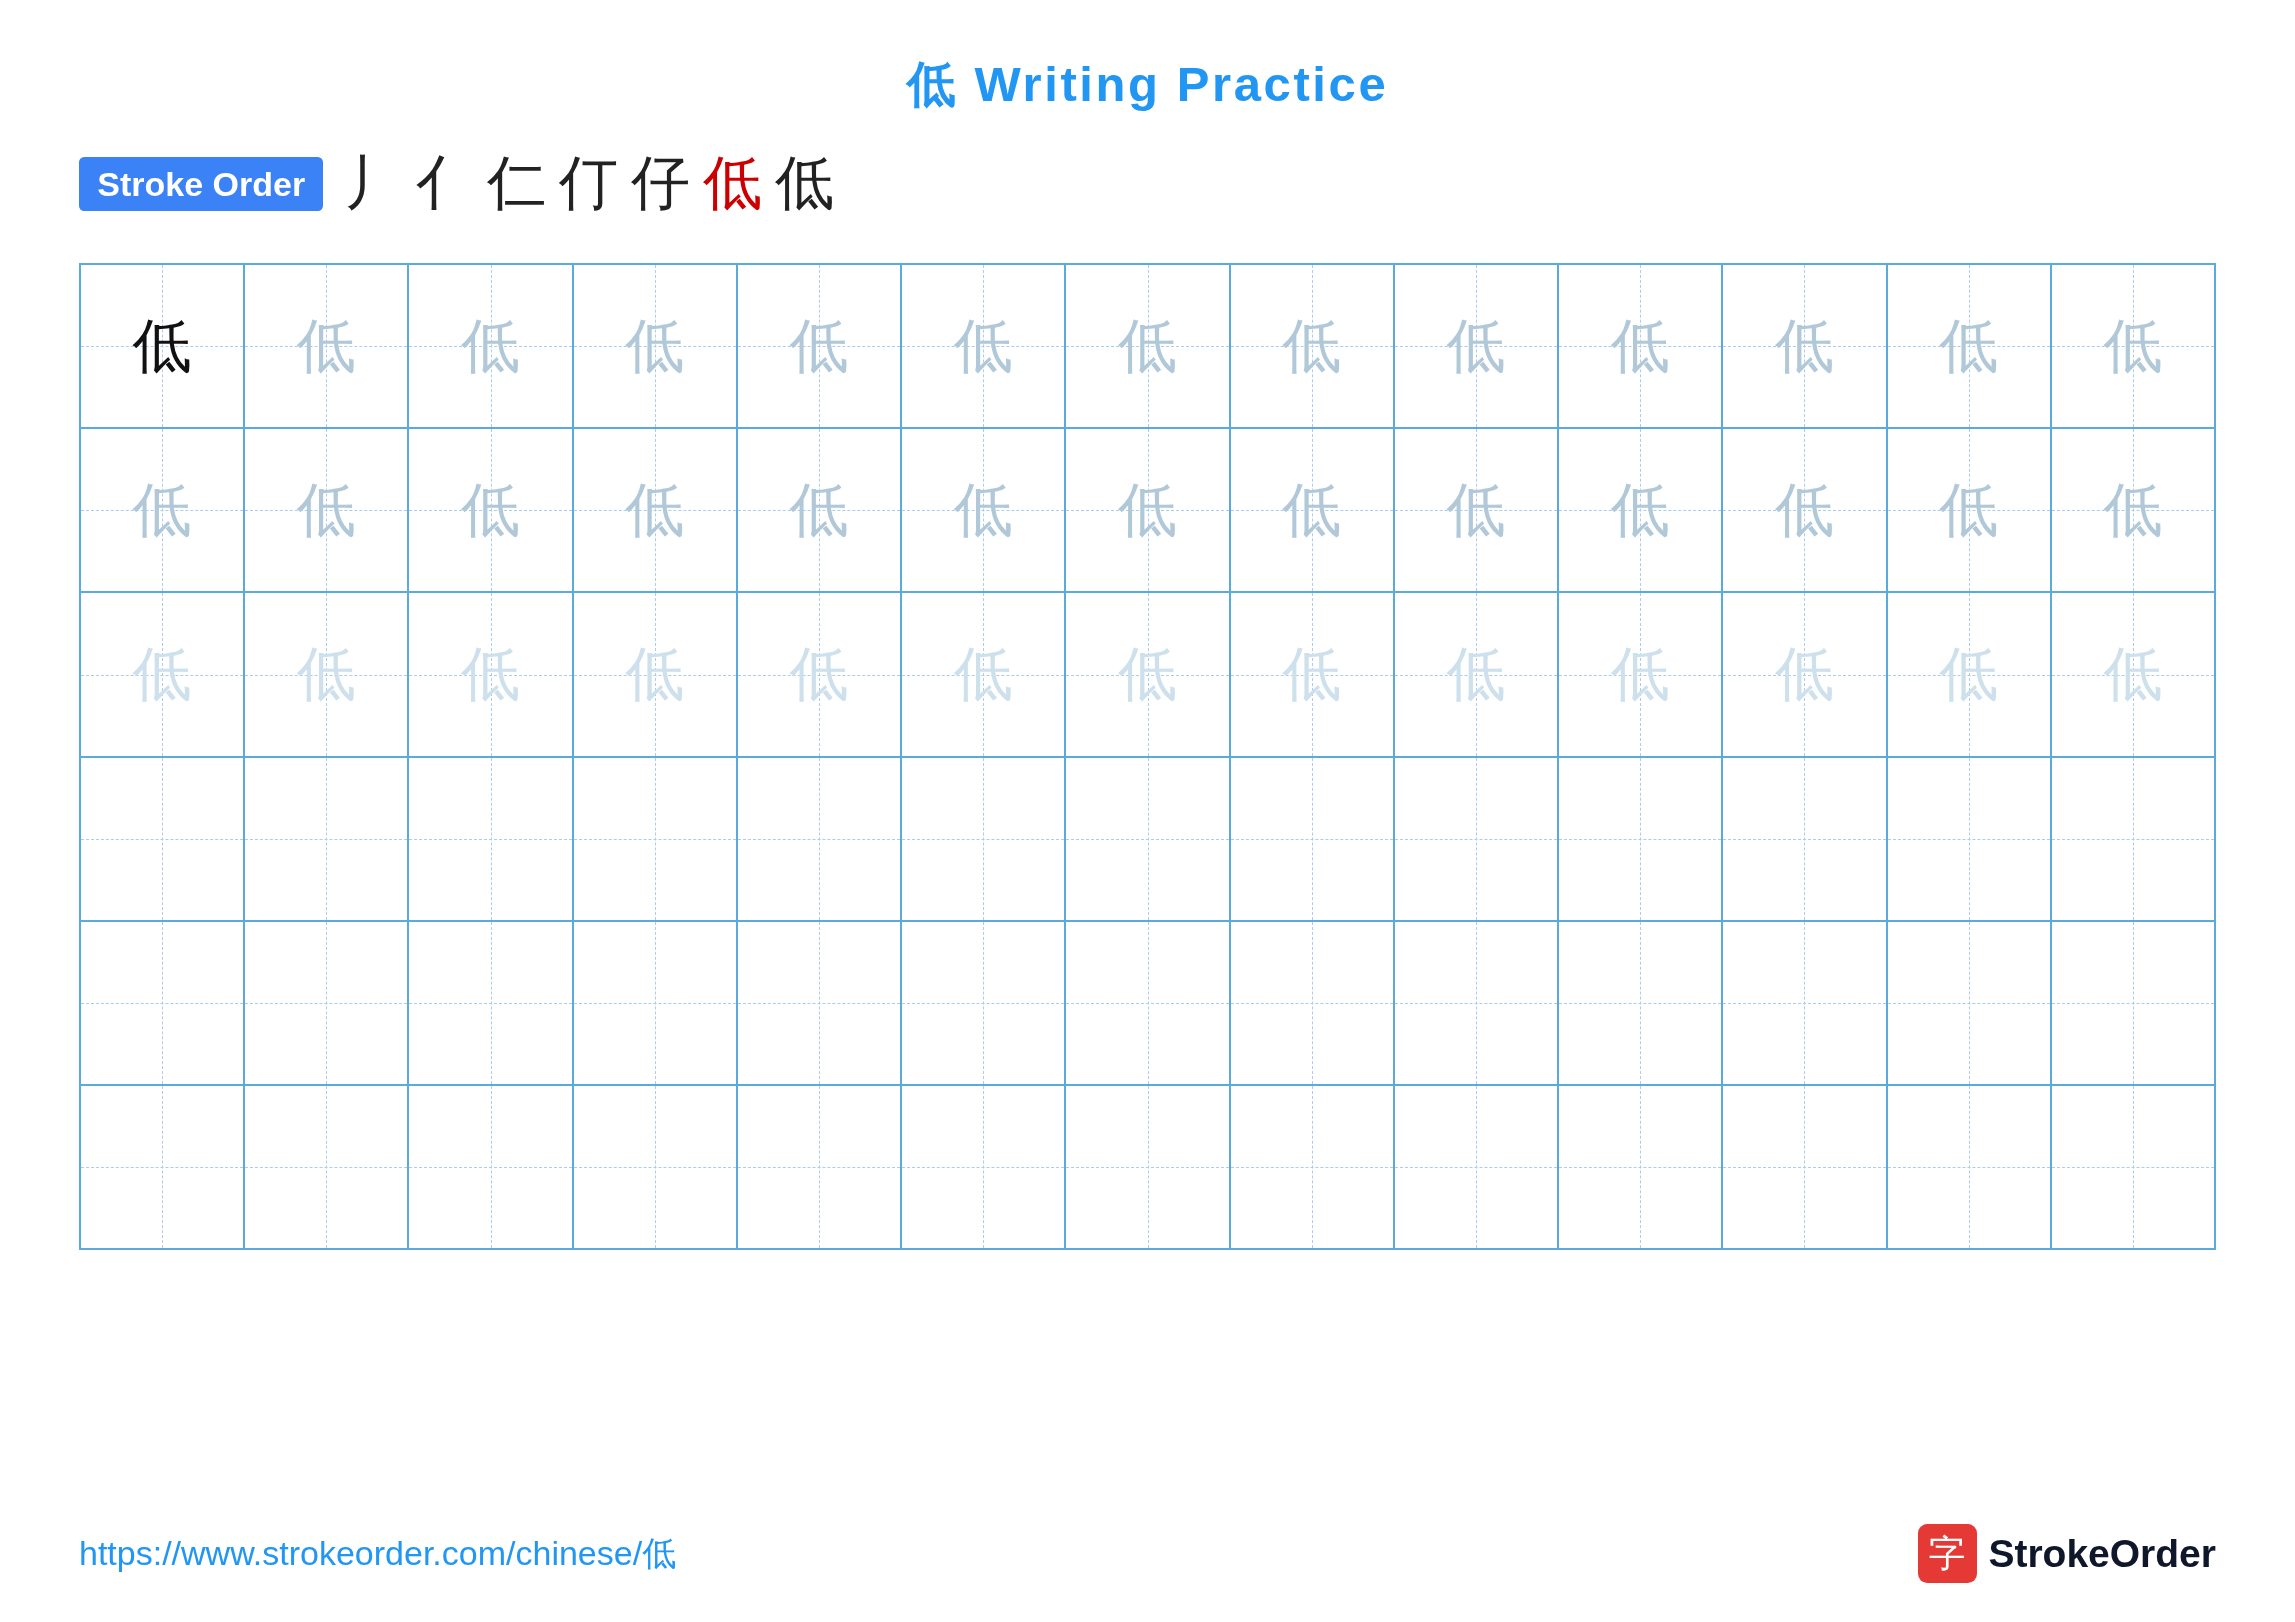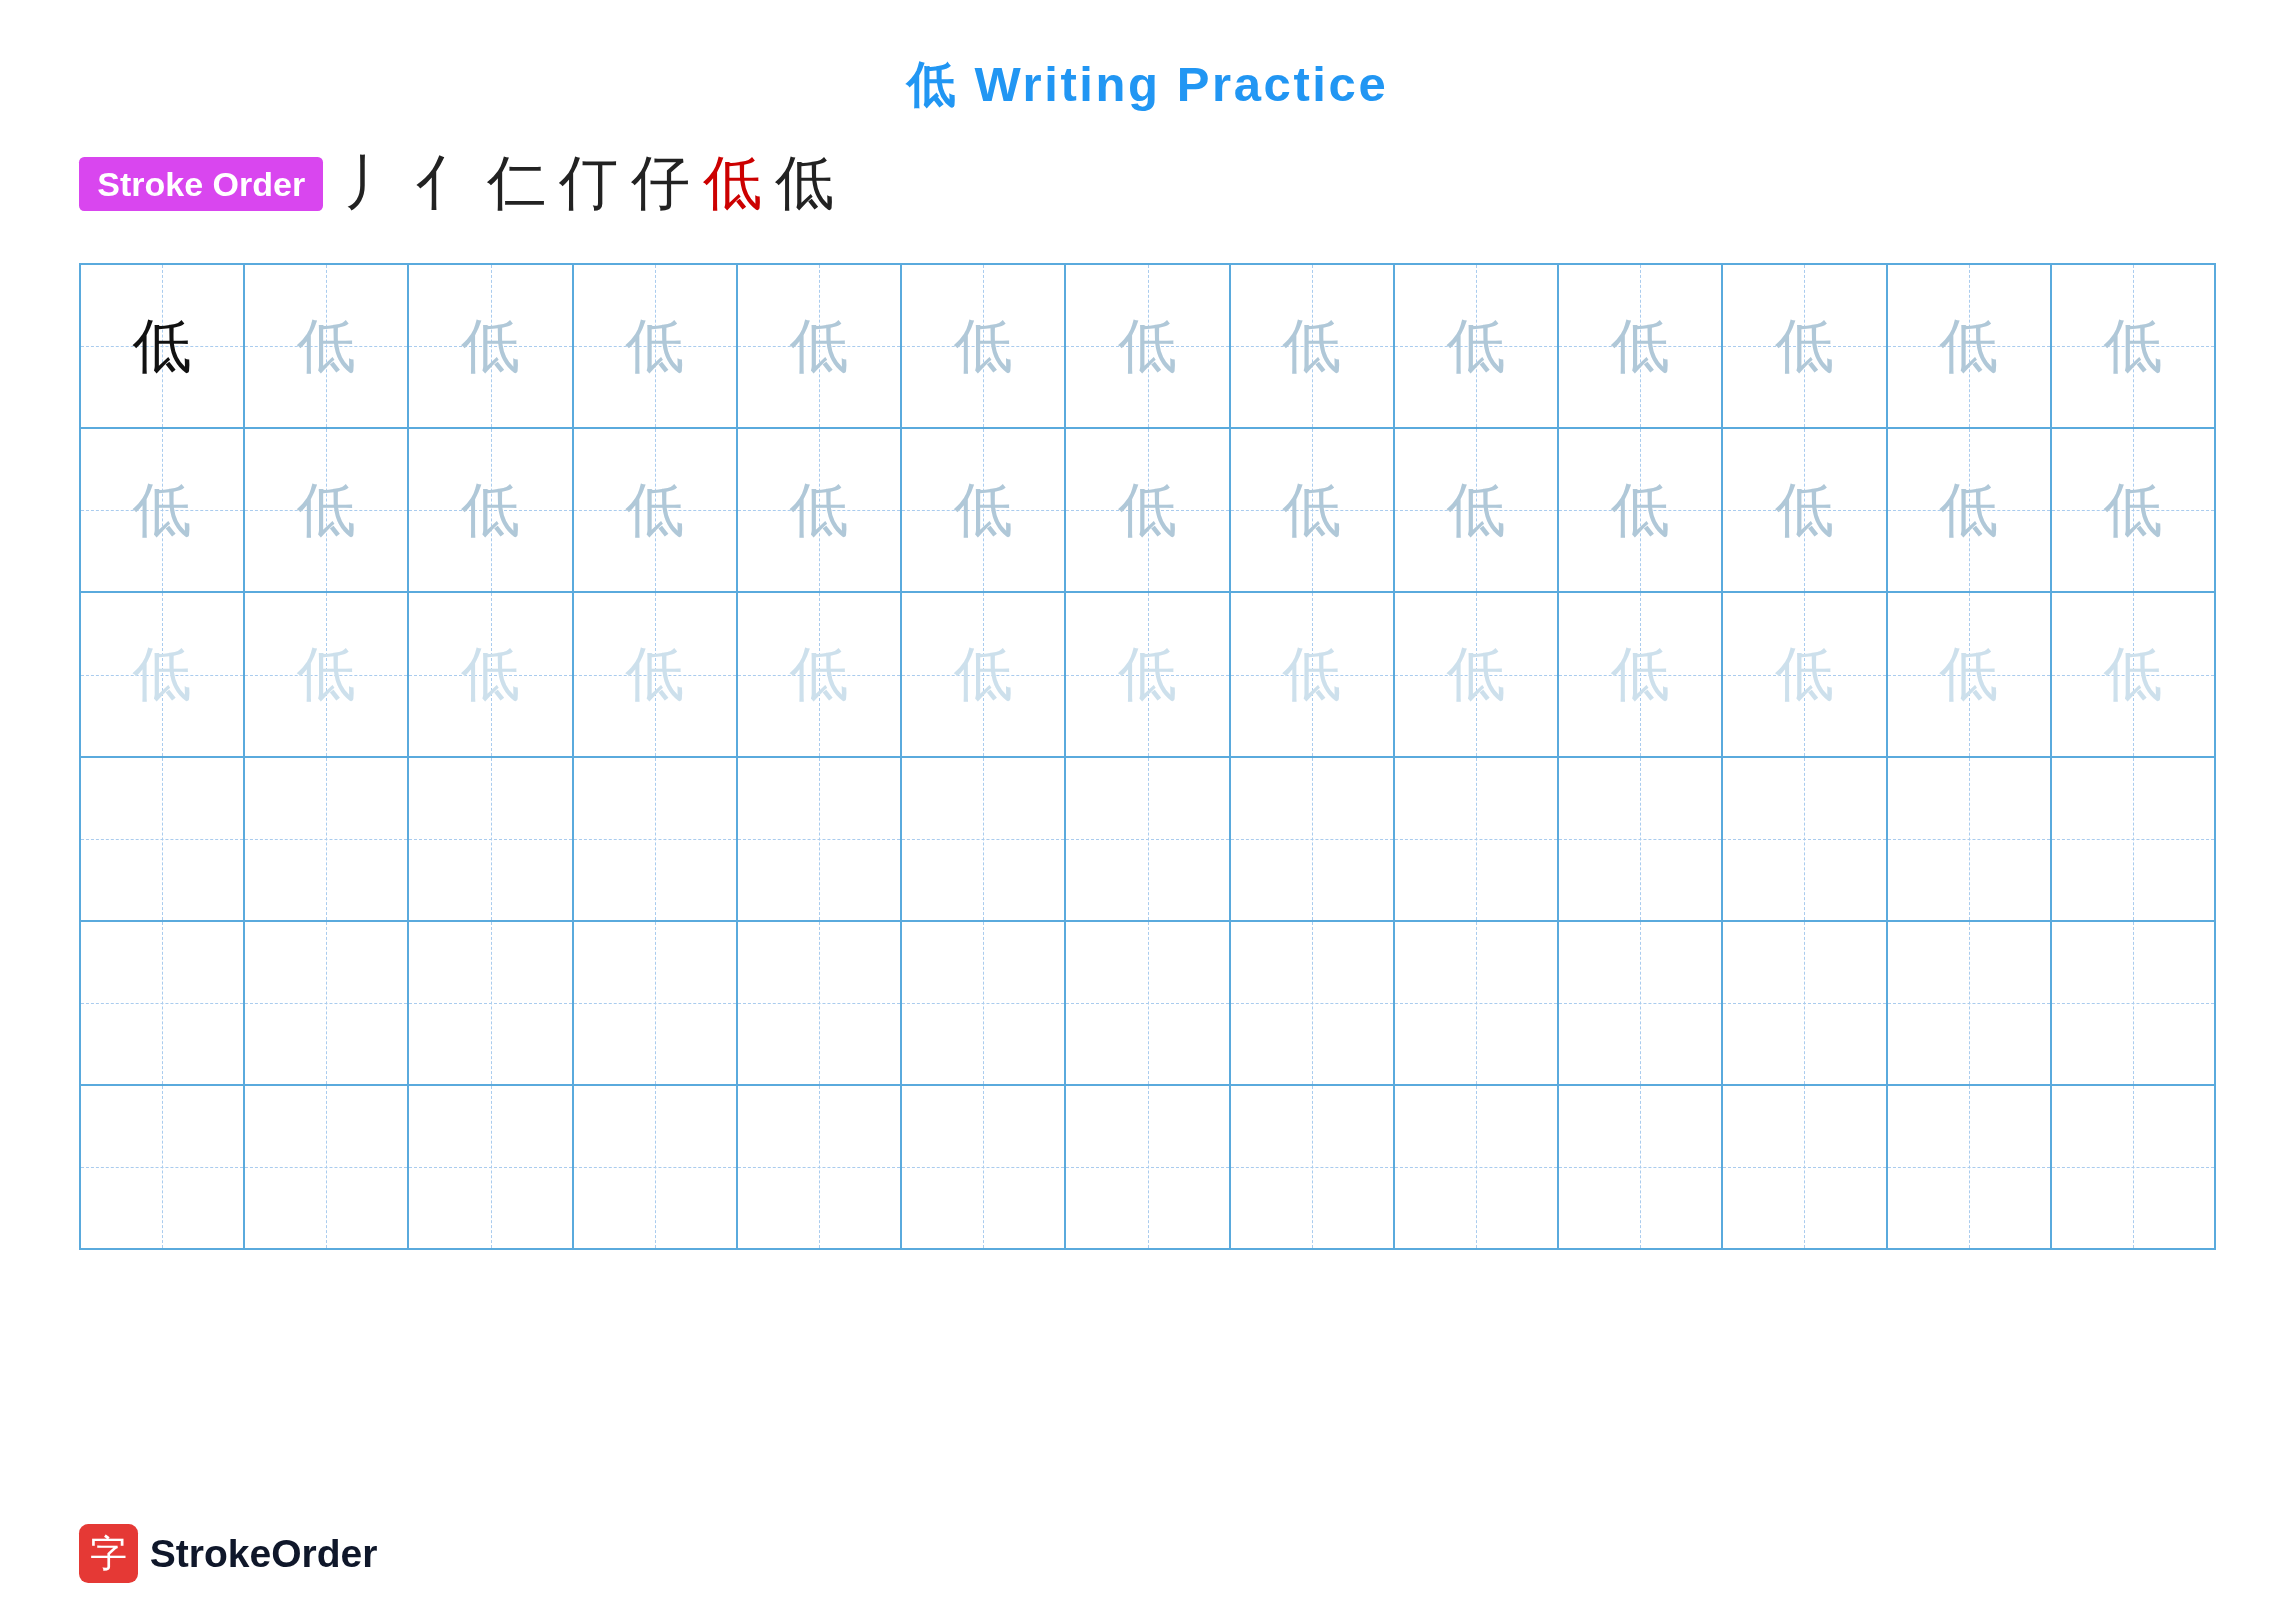--- a/index.html
+++ b/index.html
@@ -24,21 +24,21 @@
 
     .stroke-order-row {
       display: flex;
       align-items: center;
       gap: 19.6px;
       margin-bottom: 39px;
       width: 100%;
     }
 
     .stroke-order-badge {
-      background: #d946ef;
+      background: #3b82f6;
       color: #fff;
       font-size: 34px;
       font-weight: bold;
       padding: 7.9px 18.3px;
       border-radius: 5.2px;
       white-space: nowrap;
     }
 
     .stroke-sequence {
       display: flex;
@@ -423,18 +423,19 @@
       <div class="grid-cell">
         <span class="cell-char empty"></span>
       </div>
       <div class="grid-cell">
         <span class="cell-char empty"></span>
       </div>
     </div>
   </div>
 
 <div class="footer">
+  <a class="footer-url" href="#">https://www.strokeorder.com/chinese/低</a>
   <div class="footer-brand">
     <div class="brand-icon">字</div>
     <span class="brand-text">StrokeOrder</span>
   </div>
 </div>
 
 
 </body></html>

